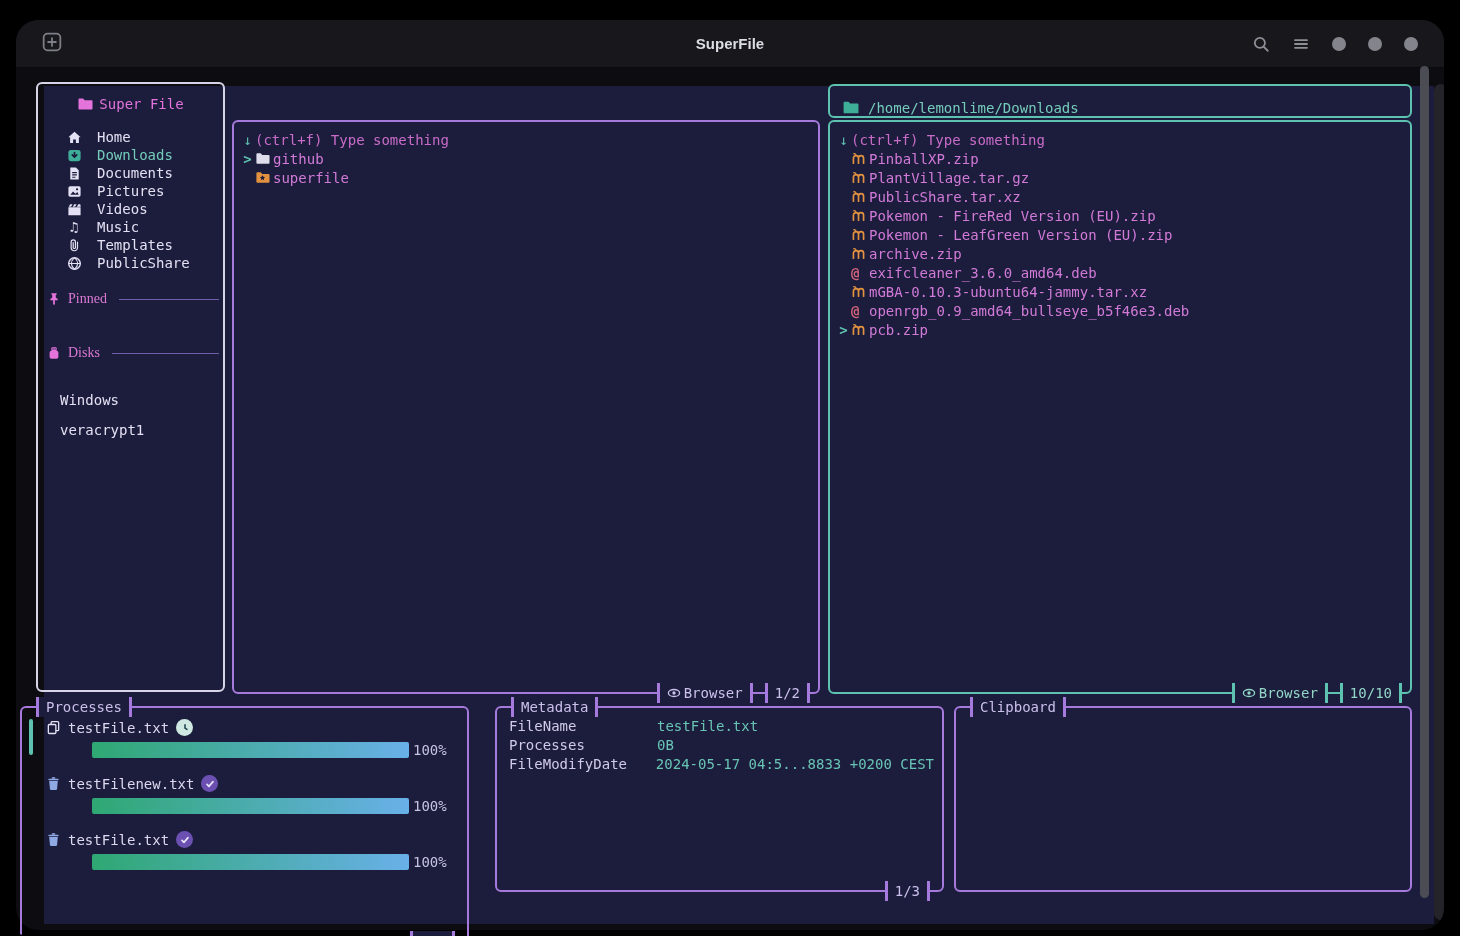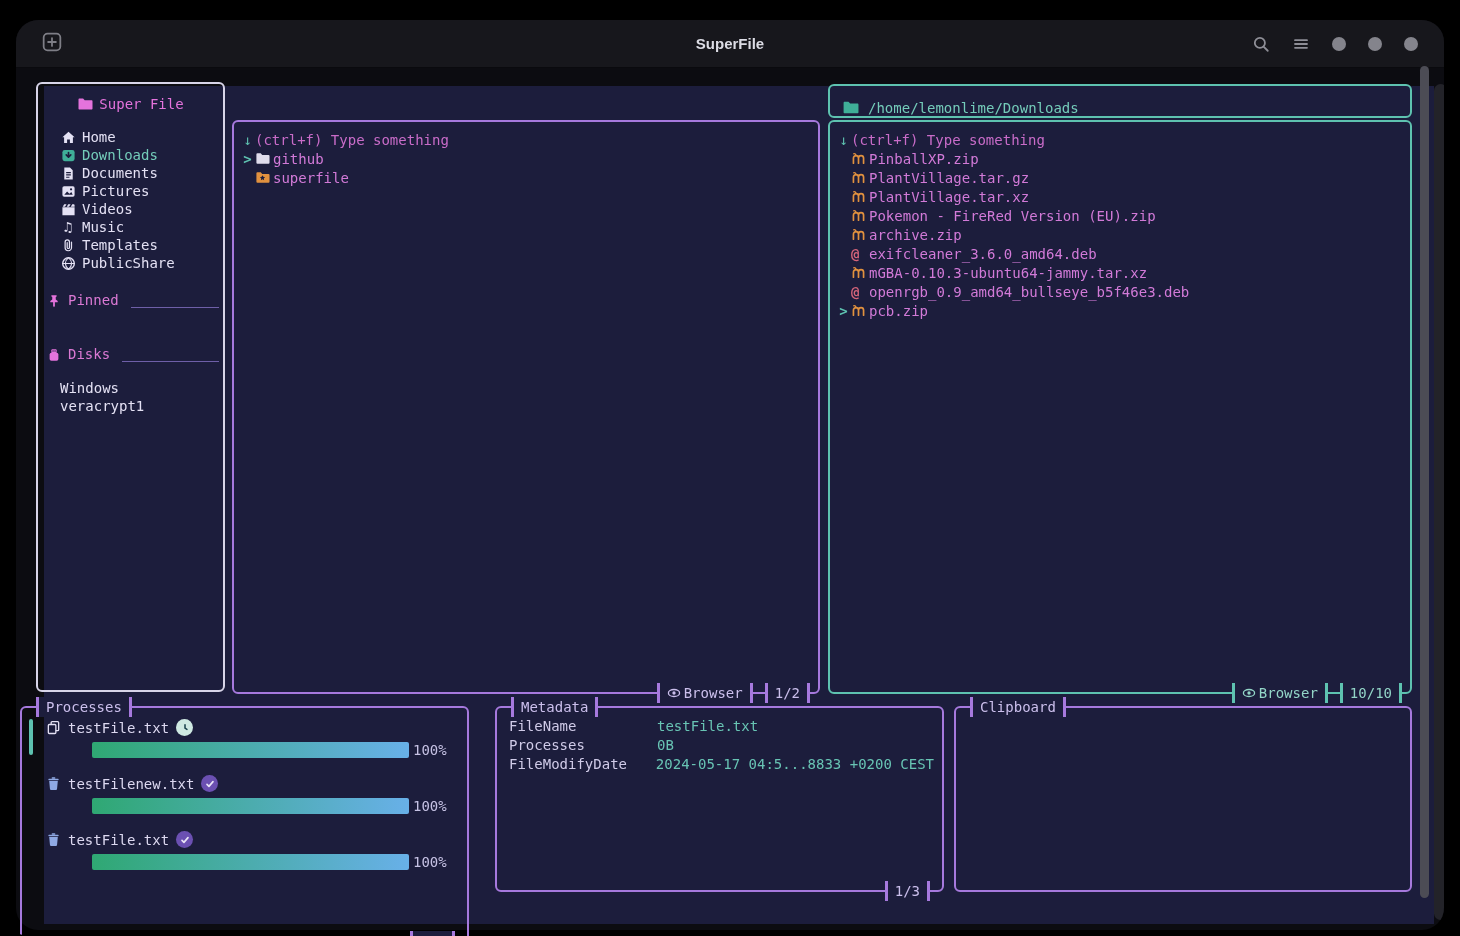--- a/index.html
+++ b/index.html
@@ -46,26 +46,26 @@
   
   .tag{display:inline-flex;align-items:center;height:20px;padding:0 7px;background:var(--navy);
        border-left:3px solid var(--purple);border-right:3px solid var(--purple);
        color:var(--lav);white-space:nowrap;}
   .tag.tealtag{border-color:var(--teal);color:#93d6c8;}
   .panel-title{position:absolute;top:-11px;left:14px;}
   .panel-footer{position:absolute;bottom:-11px;right:8px;display:flex;gap:12px;}
   
   .side-title{display:flex;justify-content:center;gap:6px;
               color:var(--pinkbright);margin:12px 0 16px 0;}
-  .side-item{display:flex;align-items:center;gap:6px;height:18px;padding-left:22px;color:var(--white);}
+  .side-item{display:flex;align-items:center;gap:15px;height:18px;padding-left:28px;color:var(--white);}
   .side-item.active{color:var(--tealtxt);}
-  .side-section{display:flex;align-items:flex-end;gap:6px;height:18px;padding-left:8px;
-                color:#db79d4;margin-top:18px;}
+  .side-section{display:flex;align-items:center;gap:6px;height:18px;padding-left:8px;
+                color:#db79d4;margin-top:18px;font-family:Liberation Serif, serif;}
   .side-section .rule{flex:1;height:1px;background:#6e5fa8;margin:0 4px 0 6px;}
-  .disk-item{height:18px;padding-left:22px;color:var(--white);}
+  .disk-item{height:18px;padding-left:22px;color:var(--white);margin-top:12px;}
   .sicon{display:inline-flex;width:16px;justify-content:center;}
   
   .pathbar{position:absolute;height:34px;border:2px solid var(--purple);border-radius:6px;
            display:flex;align-items:center;gap:9px;padding:0 12px;color:var(--tealtxt);}
   .pathbar.teal{border-color:var(--teal);align-items:flex-end;}
   
   .filebox{padding:8px 6px;}
   .search-row{display:flex;align-items:center;height:19px;}
   .arrow-down{color:var(--teal);width:15px;text-align:center;}
   .search-hint{color:#c96cc9;}
@@ -317,36 +317,48 @@
   <div class="file-row">
     <span class="cur" style="visibility: hidden;">&gt;</span>
 
     <span class="ficon arch">
       <svg width="15" height="15" viewBox="0 0 16 16">
                 <path d="M2.6 13V7.6a2.7 2.7 0 0 1 5.4 0V13M8 7.6a2.7 2.7 0 0 1 5.4 0V13" fill="none" stroke="currentColor" stroke-width="1.8" stroke-linecap="round"></path>
                 <path d="M5.3 4.9c-.1-1.5-1.1-2.3-2.2-2" fill="none" stroke="currentColor" stroke-width="1.5" stroke-linecap="round"></path>
               </svg>
     </span>
 
-    <span class="fname">PlantVillage.tar.xz</span>
+    <span class="fname">PublicShare.tar.xz</span>
   </div>
 
   <div class="file-row">
     <span class="cur" style="visibility: hidden;">&gt;</span>
 
     <span class="ficon arch">
       <svg width="15" height="15" viewBox="0 0 16 16">
                 <path d="M2.6 13V7.6a2.7 2.7 0 0 1 5.4 0V13M8 7.6a2.7 2.7 0 0 1 5.4 0V13" fill="none" stroke="currentColor" stroke-width="1.8" stroke-linecap="round"></path>
                 <path d="M5.3 4.9c-.1-1.5-1.1-2.3-2.2-2" fill="none" stroke="currentColor" stroke-width="1.5" stroke-linecap="round"></path>
               </svg>
     </span>
 
     <span class="fname">Pokemon - FireRed Version (EU).zip</span>
   </div>
 
+  <div class="file-row">
+    <span class="cur" style="visibility: hidden;">&gt;</span>
+
+    <span class="ficon arch">
+      <svg width="15" height="15" viewBox="0 0 16 16">
+                <path d="M2.6 13V7.6a2.7 2.7 0 0 1 5.4 0V13M8 7.6a2.7 2.7 0 0 1 5.4 0V13" fill="none" stroke="currentColor" stroke-width="1.8" stroke-linecap="round"></path>
+                <path d="M5.3 4.9c-.1-1.5-1.1-2.3-2.2-2" fill="none" stroke="currentColor" stroke-width="1.5" stroke-linecap="round"></path>
+              </svg>
+    </span>
+
+    <span class="fname">Pokemon - LeafGreen Version (EU).zip</span>
+  </div>
 
   <div class="file-row">
     <span class="cur" style="visibility: hidden;">&gt;</span>
 
     <span class="ficon arch">
       <svg width="15" height="15" viewBox="0 0 16 16">
                 <path d="M2.6 13V7.6a2.7 2.7 0 0 1 5.4 0V13M8 7.6a2.7 2.7 0 0 1 5.4 0V13" fill="none" stroke="currentColor" stroke-width="1.8" stroke-linecap="round"></path>
                 <path d="M5.3 4.9c-.1-1.5-1.1-2.3-2.2-2" fill="none" stroke="currentColor" stroke-width="1.5" stroke-linecap="round"></path>
               </svg>
     </span>

